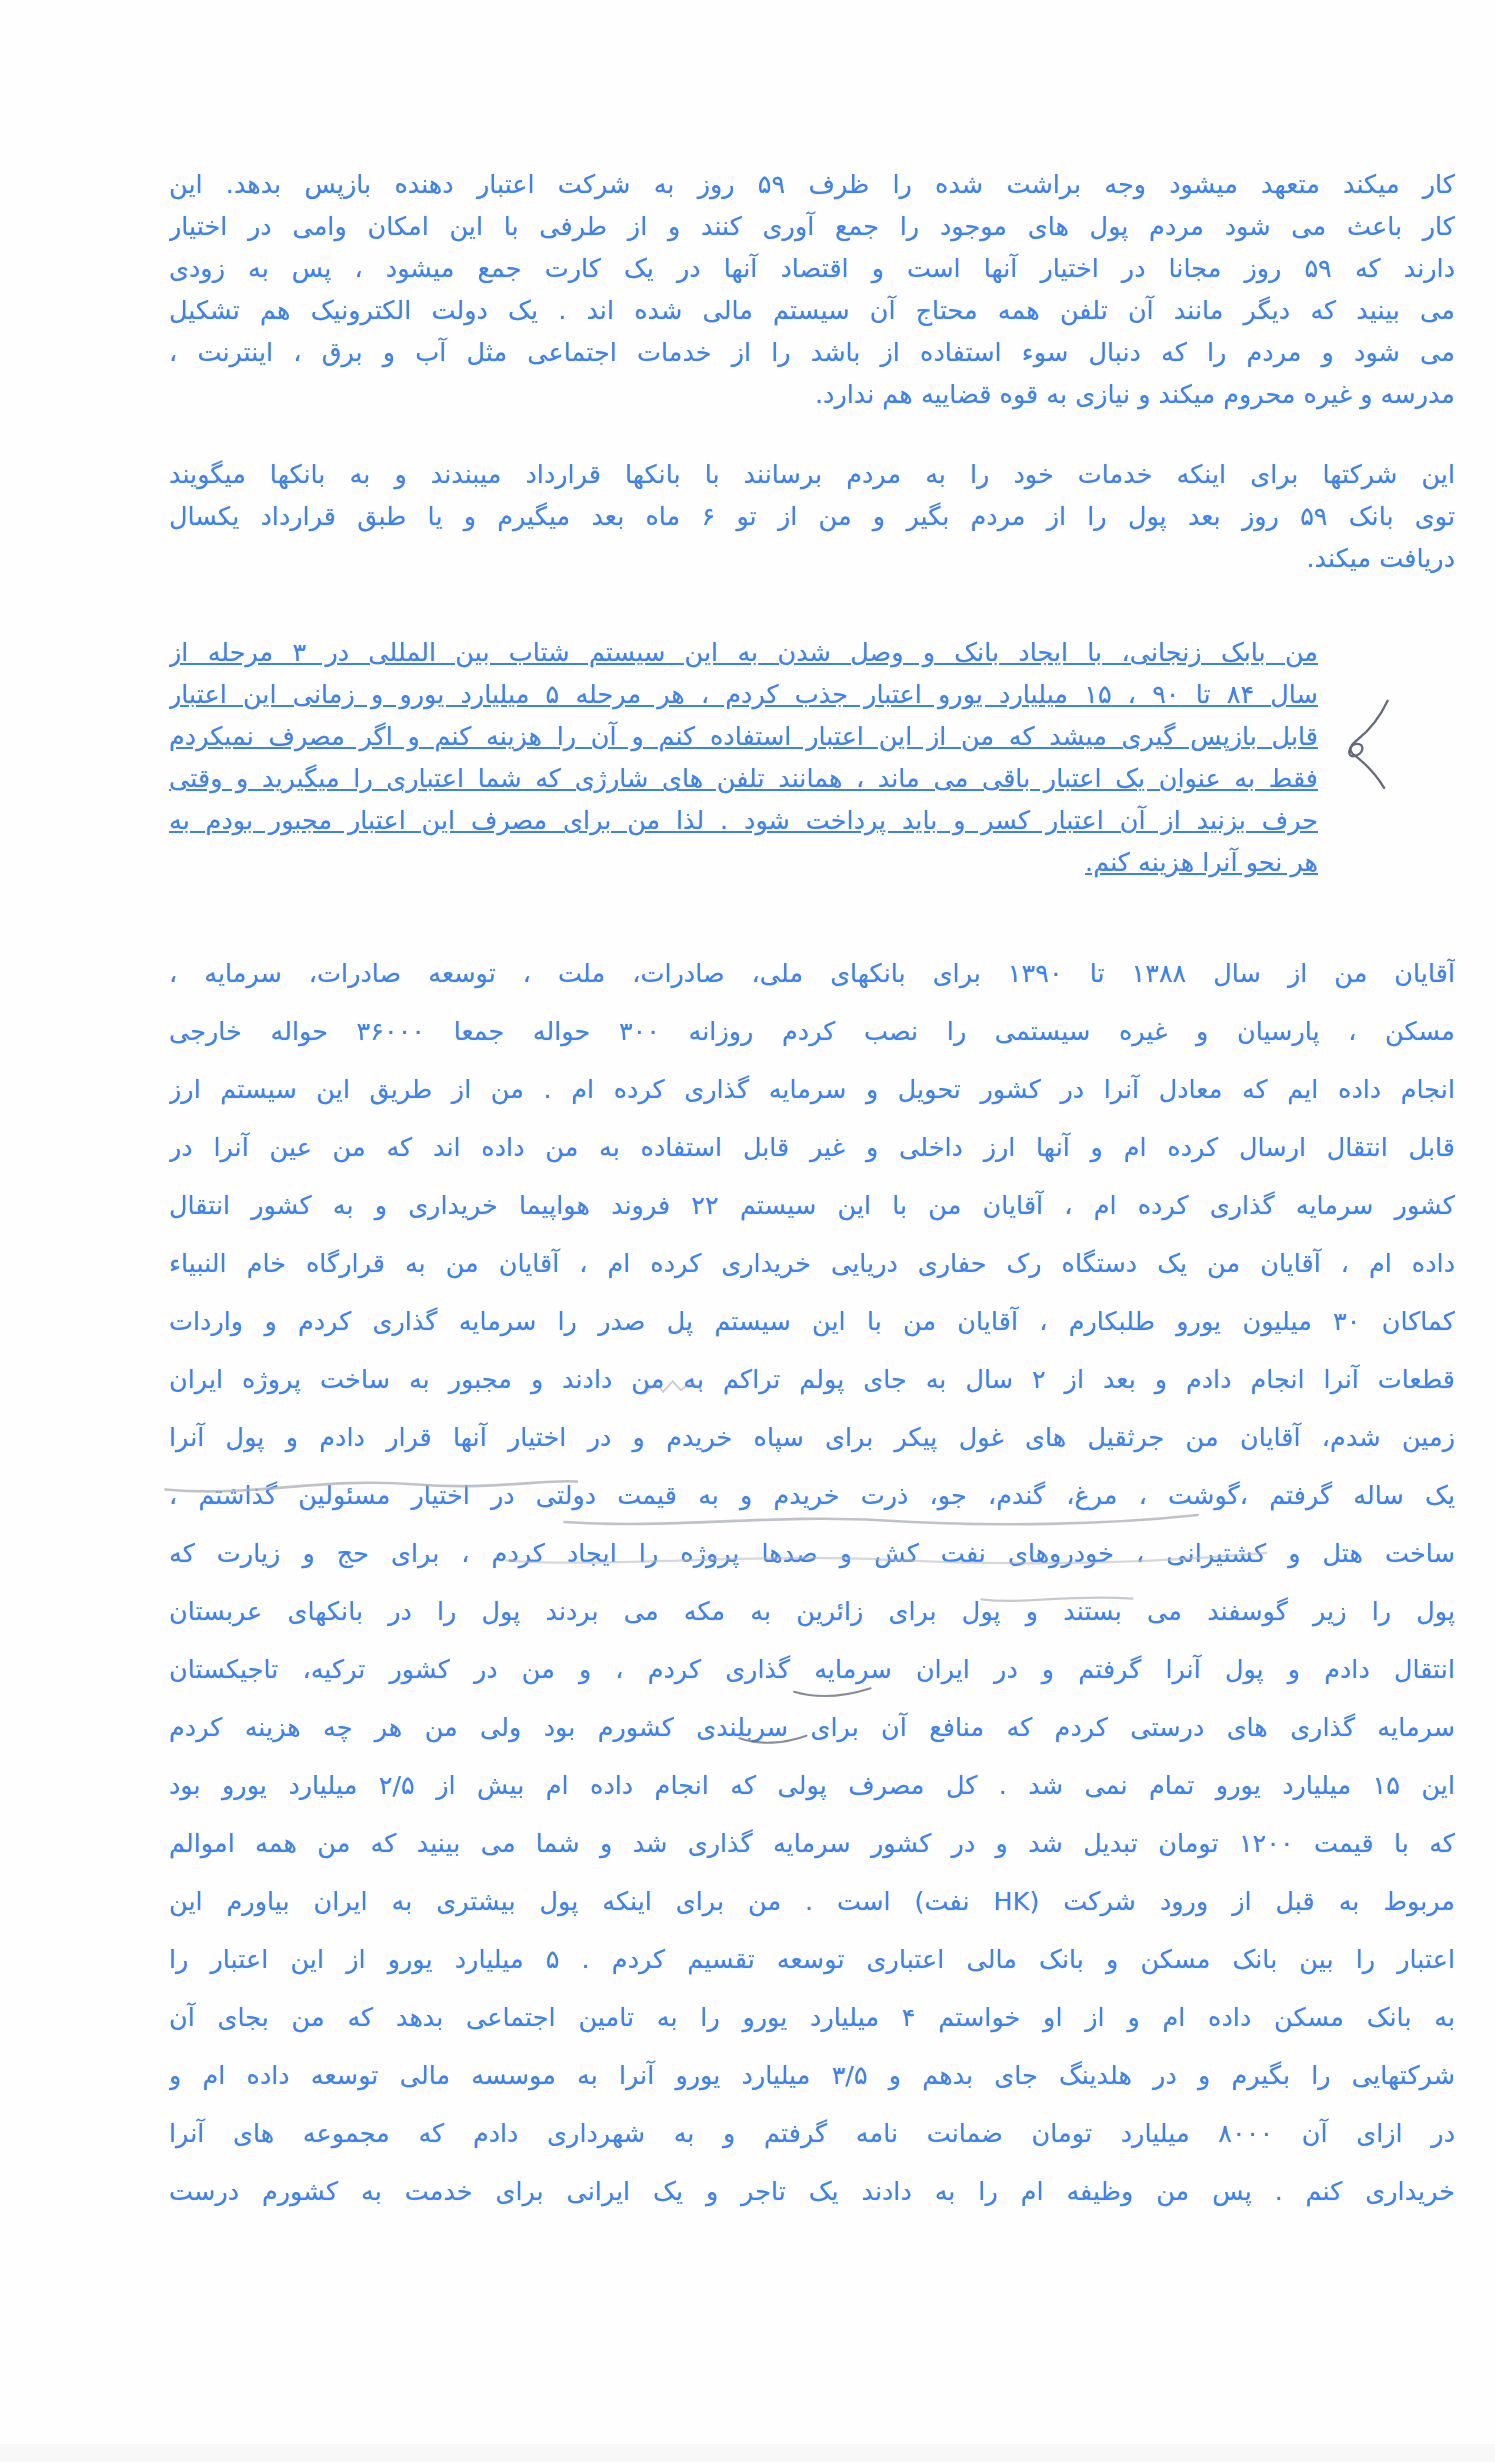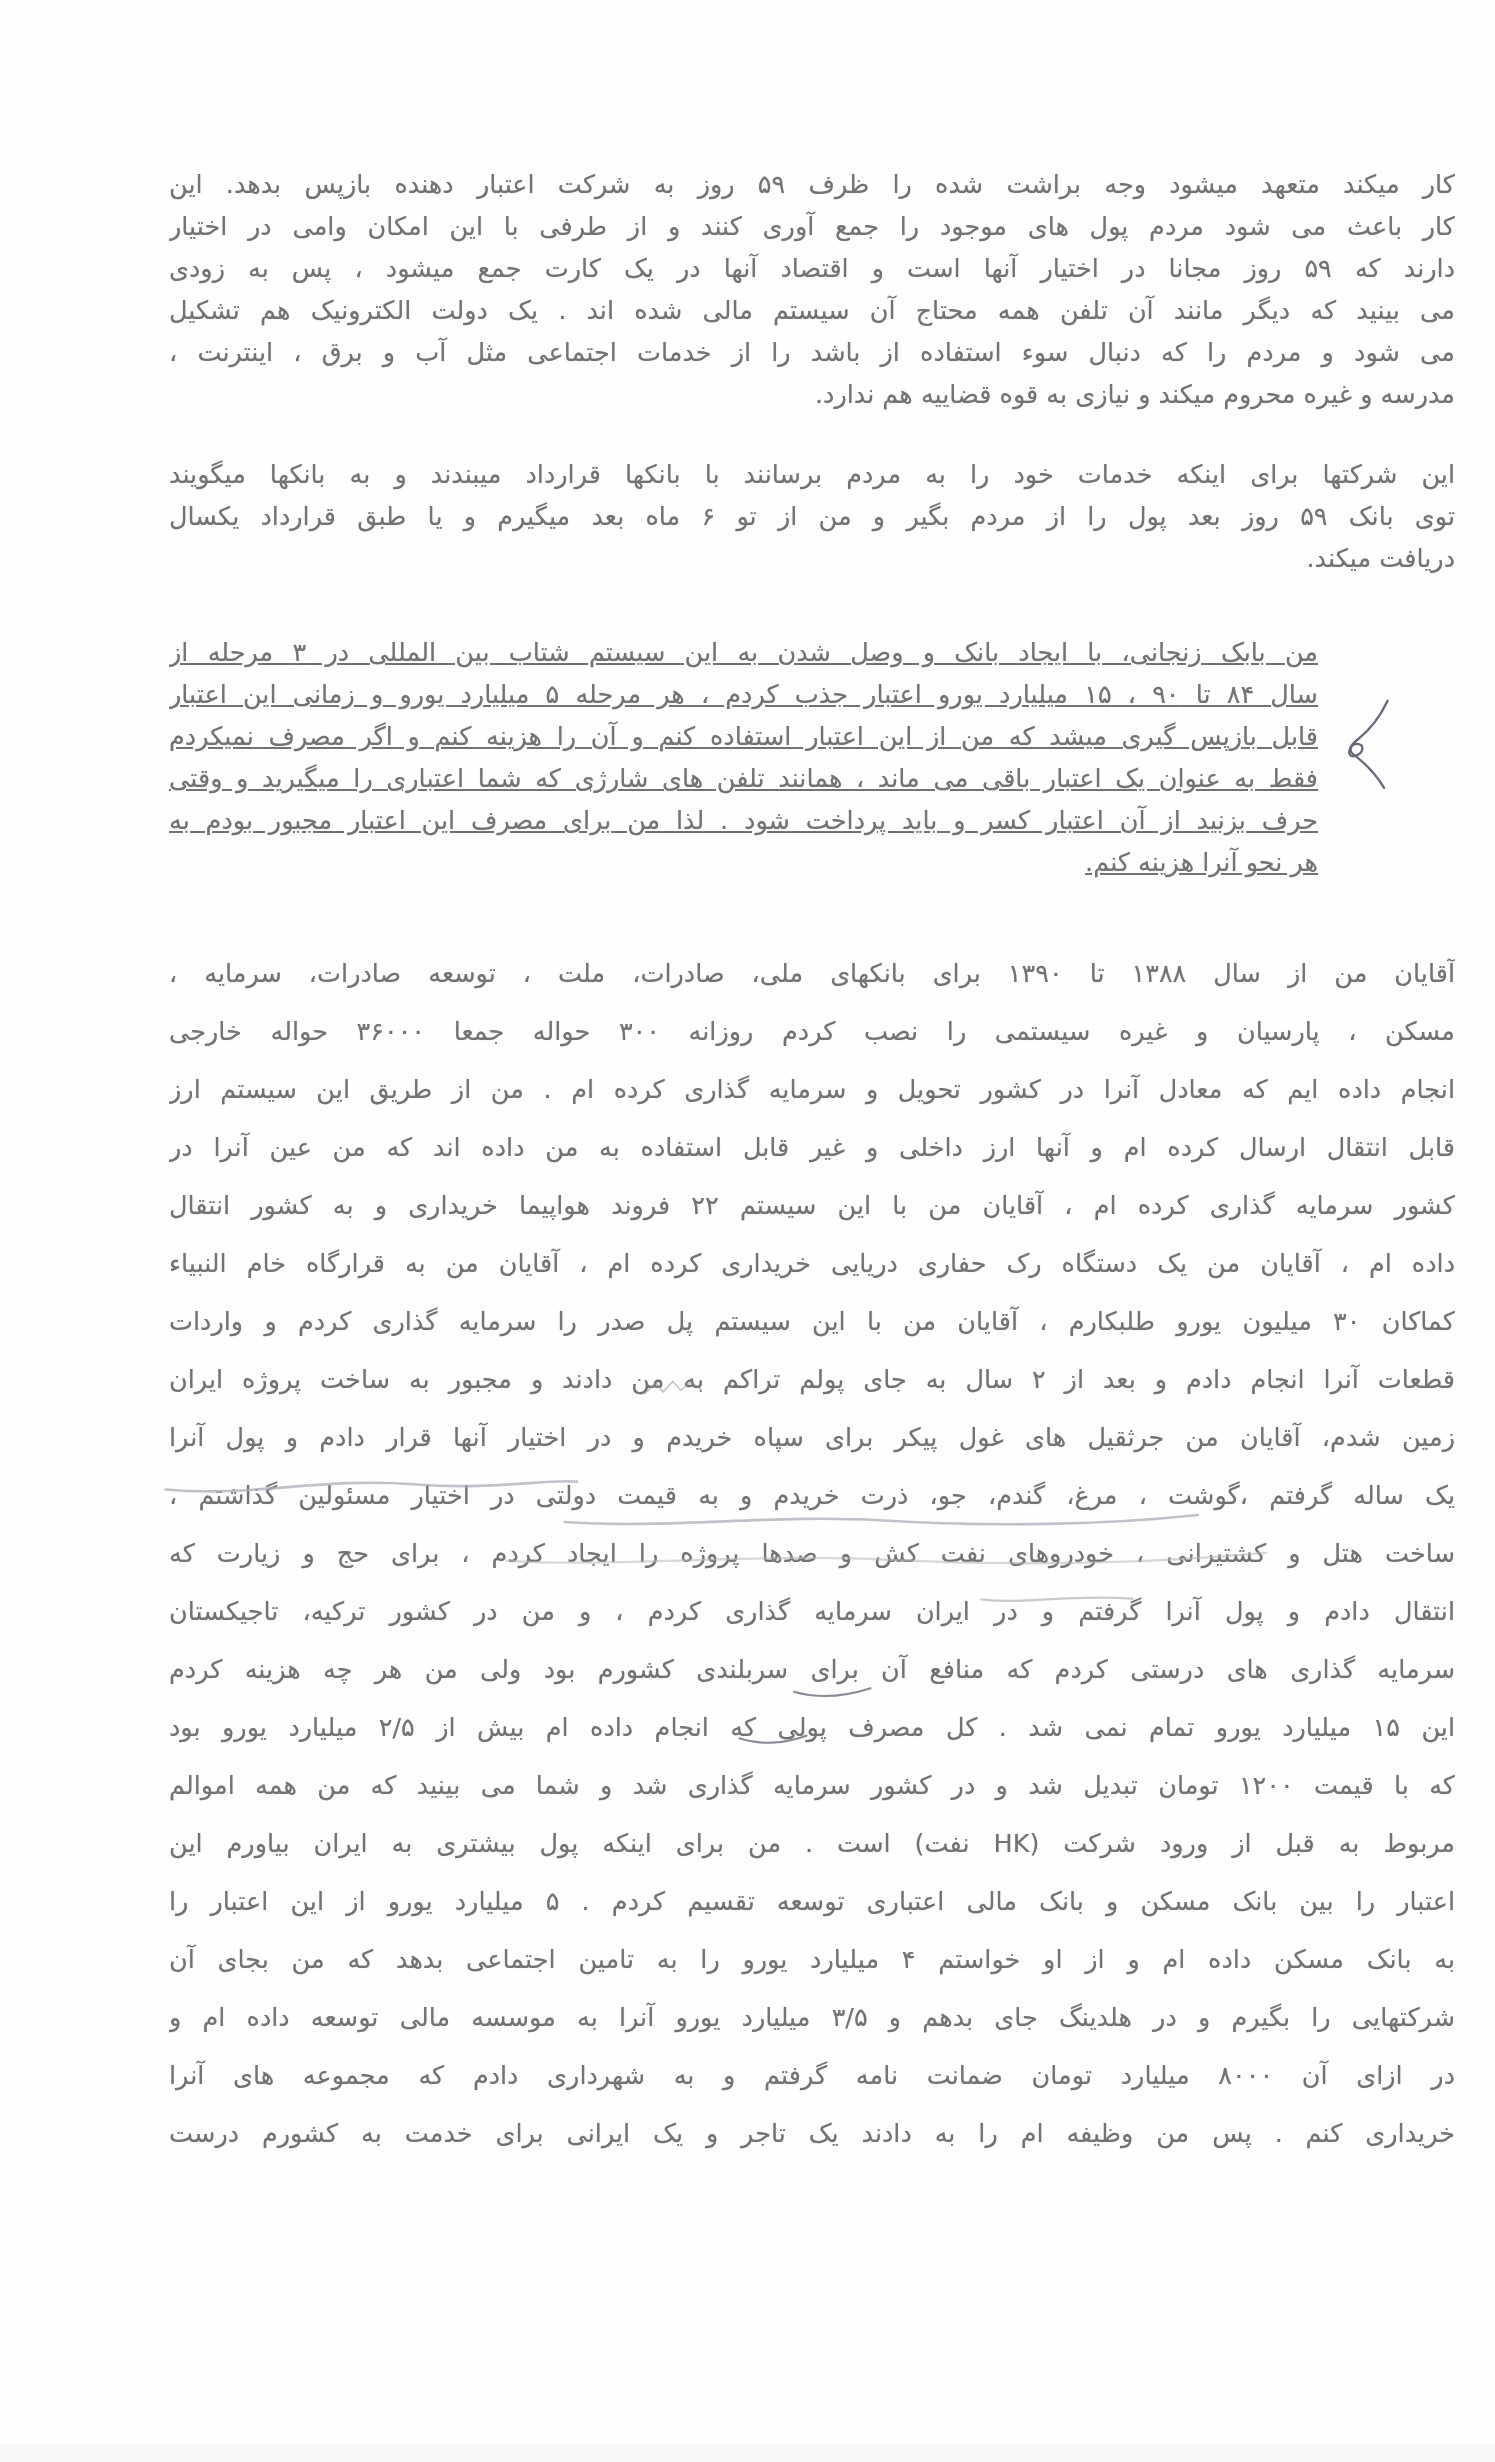--- a/index.html
+++ b/index.html
@@ -13,21 +13,21 @@
     height: 2462px;
     background: #fefefe;
     overflow: hidden;
     font-family: "DejaVu Sans", sans-serif;
   }
   .para {
     position: absolute;
     left: 169px;
     width: 1286px;
     direction: rtl;
-    color: #737373;
+    color: #3b82f6;
     font-size: 25.5px;
     text-shadow: 0 0 0.9px rgba(60,65,80,0.35);
   }
   .para .line {
     text-align: justify;
     text-align-last: justify;
     -moz-text-align-last: justify;
     overflow: hidden;
     white-space: nowrap;
   }
@@ -89,20 +89,21 @@
     <div class="line">مسکن ، پارسیان و غیره سیستمی را نصب کردم روزانه ۳۰۰ حواله جمعا ۳۶۰۰۰ حواله خارجی</div>
     <div class="line">انجام داده ایم که معادل آنرا در کشور تحویل و سرمایه گذاری کرده ام . من از طریق این سیستم ارز</div>
     <div class="line">قابل انتقال ارسال کرده ام و آنها ارز داخلی و غیر قابل استفاده به من داده اند که من عین آنرا در</div>
     <div class="line">کشور سرمایه گذاری کرده ام ، آقایان من با این سیستم ۲۲ فروند هواپیما خریداری و به کشور انتقال</div>
     <div class="line">داده ام ، آقایان من یک دستگاه رک حفاری دریایی خریداری کرده ام ، آقایان من به قرارگاه خام النبیاء</div>
     <div class="line">کماکان ۳۰ میلیون یورو طلبکارم ، آقایان من با این سیستم پل صدر را سرمایه گذاری کردم و واردات</div>
     <div class="line">قطعات آنرا انجام دادم و بعد از ۲ سال به جای پولم تراکم به من دادند و مجبور به ساخت پروژه ایران</div>
     <div class="line">زمین شدم، آقایان من جرثقیل های غول پیکر برای سپاه خریدم و در اختیار آنها قرار دادم و پول آنرا</div>
     <div class="line">یک ساله گرفتم ،گوشت ، مرغ، گندم، جو، ذرت خریدم و به قیمت دولتی در اختیار مسئولین گذاشتم ،</div>
     <div class="line">ساخت هتل و کشتیرانی ، خودروهای نفت کش و صدها پروژه را ایجاد کردم ، برای حج و زیارت که</div>
+    <div class="line">پول را زیر گوسفند می بستند و پول برای زائرین به مکه می بردند پول را در بانکهای عربستان</div>
     <div class="line">انتقال دادم و پول آنرا گرفتم و در ایران سرمایه گذاری کردم ، و من در کشور ترکیه، تاجیکستان</div>
     <div class="line">سرمایه گذاری های درستی کردم که منافع آن برای سربلندی کشورم بود ولی من هر چه هزینه کردم</div>
     <div class="line">این ۱۵ میلیارد یورو تمام نمی شد . کل مصرف پولی که انجام داده ام بیش از ۲/۵ میلیارد یورو بود</div>
     <div class="line">که با قیمت ۱۲۰۰ تومان تبدیل شد و در کشور سرمایه گذاری شد و شما می بینید که من همه اموالم</div>
     <div class="line">مربوط به قبل از ورود شرکت (HK نفت) است . من برای اینکه پول بیشتری به ایران بیاورم این</div>
     <div class="line">اعتبار را بین بانک مسکن و بانک مالی اعتباری توسعه تقسیم کردم . ۵ میلیارد یورو از این اعتبار را</div>
     <div class="line">به بانک مسکن داده ام و از او خواستم ۴ میلیارد یورو را به تامین اجتماعی بدهد که من بجای آن</div>
     <div class="line">شرکتهایی را بگیرم و در هلدینگ جای بدهم و ۳/۵ میلیارد یورو آنرا به موسسه مالی توسعه داده ام و</div>
     <div class="line">در ازای آن ۸۰۰۰ میلیارد تومان ضمانت نامه گرفتم و به شهرداری دادم که مجموعه های آنرا</div>
     <div class="line">خریداری کنم . پس من وظیفه ام را به دادند یک تاجر و یک ایرانی برای خدمت به کشورم درست</div>

